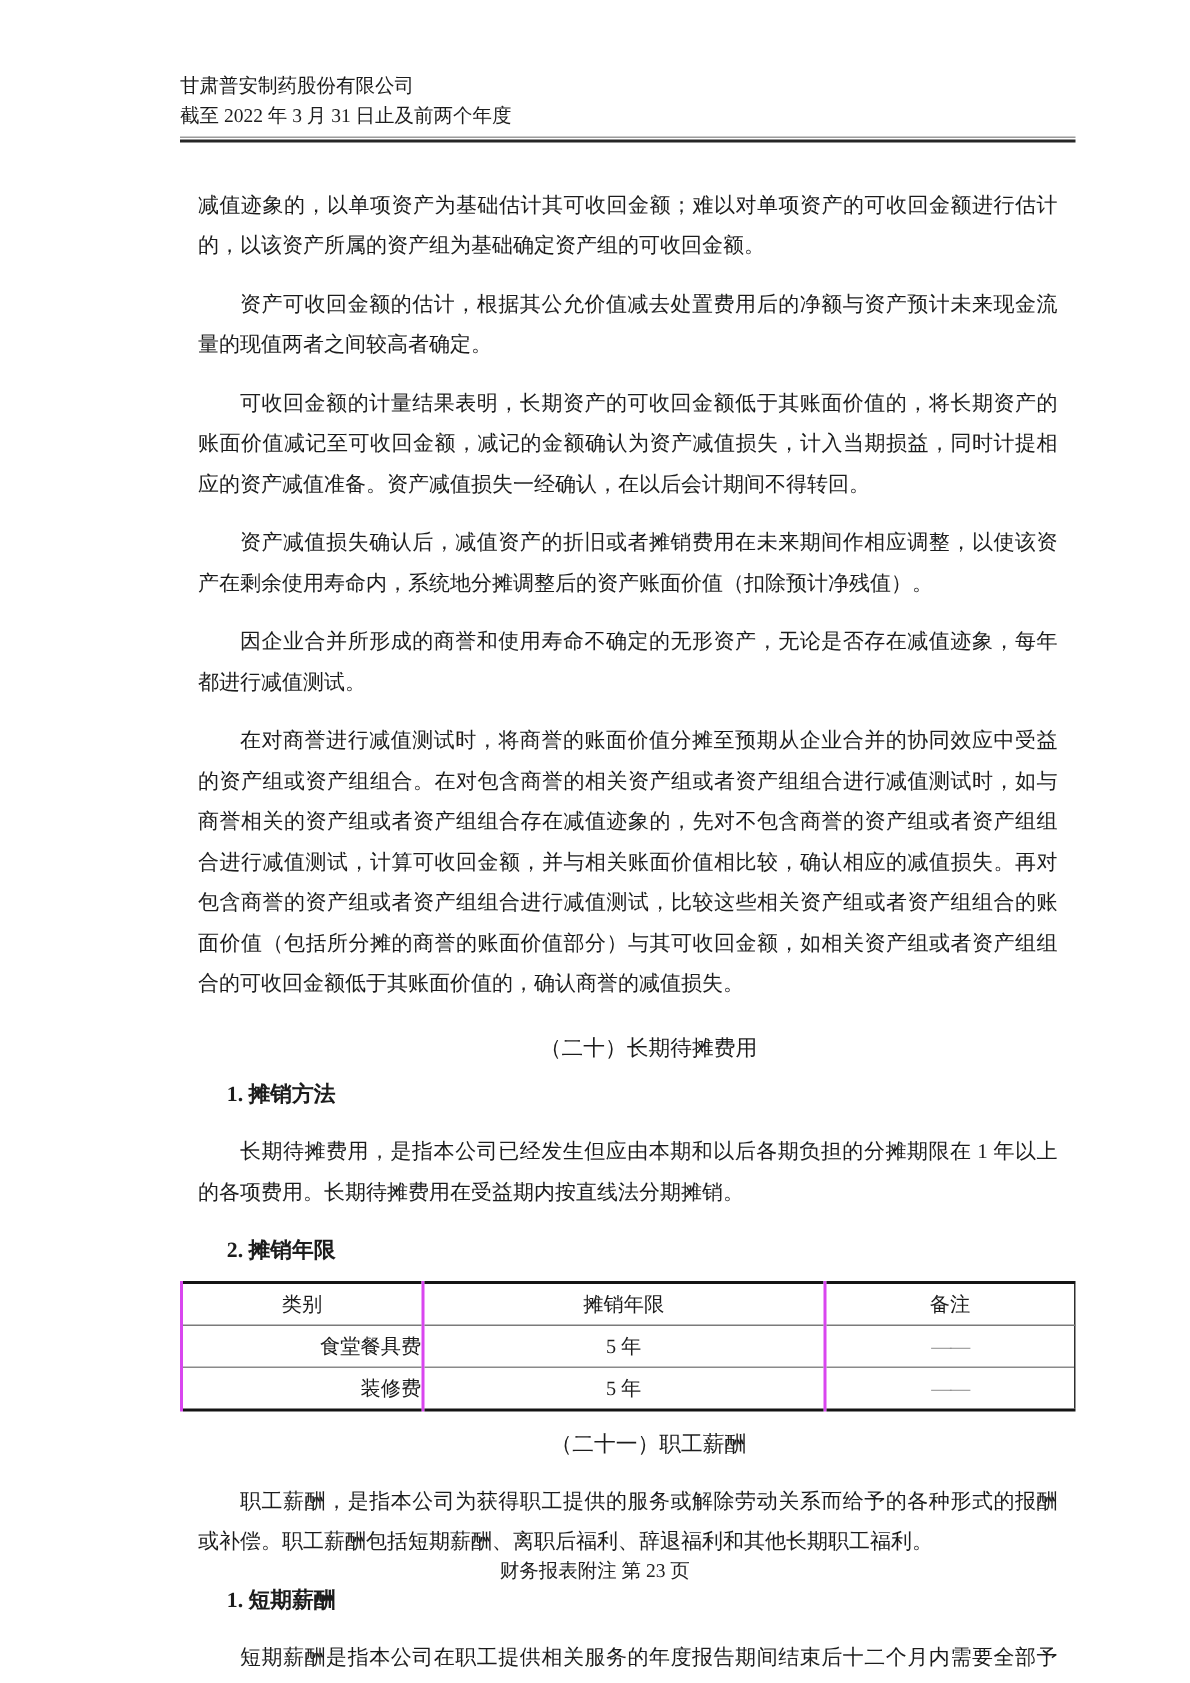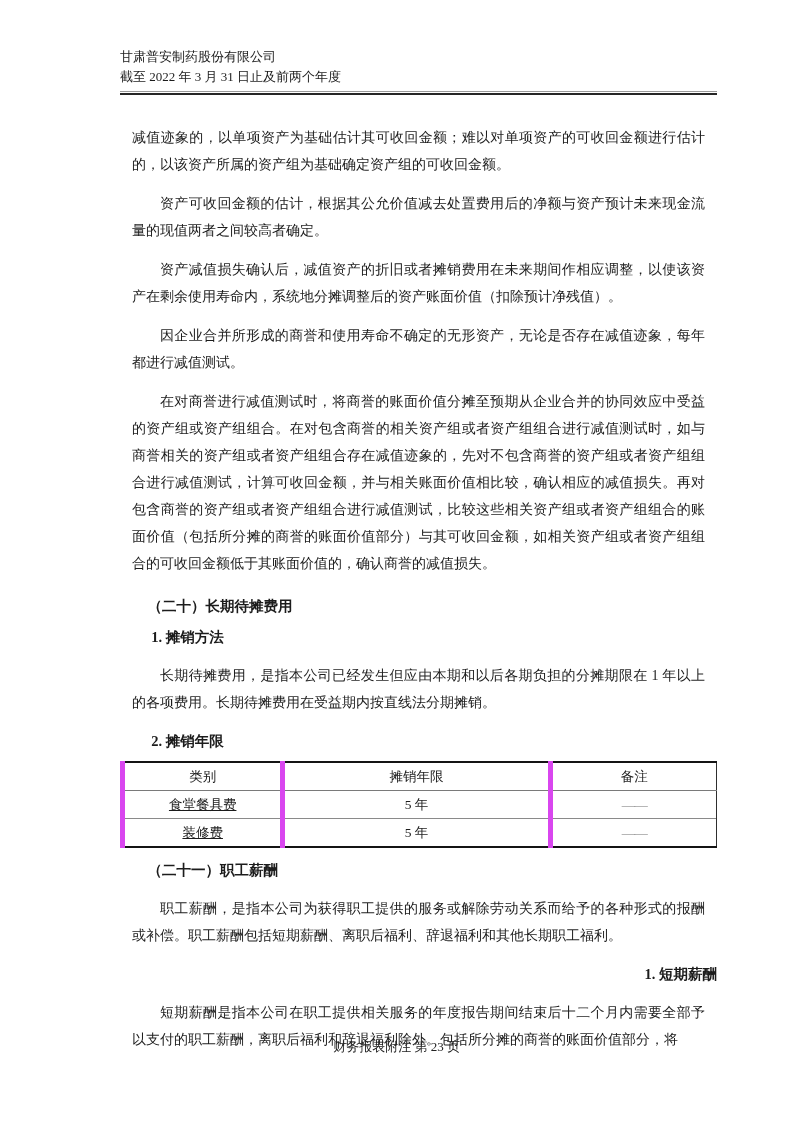--- a/index.html
+++ b/index.html
@@ -17,42 +17,42 @@
   .doc-header div{white-space:nowrap;}
   .header-rule{
     margin-top:5px;height:1px;
     border-top:1px solid #9a9a9a;
     border-bottom:2px solid #262626;
   }
   .content{margin-top:29px;font-size:14px;line-height:27px;text-align:justify;}
   .para{margin:12px;text-indent:2em;}
   .para.no-indent{text-indent:0;}
   .sec-heading{
-    font-weight:bold;font-size:14.5px;line-height:26px;
-    margin:16px 0 0 0;padding-left:1.9em;text-align:left;
+    font-weight:normal;font-size:14.5px;line-height:26px;
+    margin:16px 0 0 0;padding-left:1.9em;text-align:center;
   }
   .sub-heading{
     font-weight:bold;font-size:14.5px;line-height:26px;
     margin:5px 0 4px 0;padding-left:2.15em;text-align:left;
   }
   table.amort{
     width:100%;border-collapse:collapse;
     margin:7px 0 9px 0;
     font-size:13.5px;text-align:center;
   }
   table.amort{border-top:2px solid #141414;border-bottom:2px solid #141414;}
   table.amort th{
     font-weight:normal;height:27px;padding:0;
     border-bottom:1px solid #7a7a7a;
   }
   table.amort td{height:25px;padding:0;border-top:1px solid #8a8a8a;}
   table.amort th,table.amort td{
-    border-left:5px solid #d946ef;border-right:1px solid #2e2e2e;
+    border-left:2px solid #d946ef;border-right:1px solid #2e2e2e;
   }
-  td.cat{text-align:center;padding-left:8px;text-decoration:underline;}
+  td.cat{text-align:right;padding-left:8px;}
   td.note{color:#8f8f8f;letter-spacing:-1px;}
   .doc-footer{
     position:absolute;left:0;right:0;top:1038px;
     text-align:center;font-size:13px;color:#222;
   }
 </style>
 </head>
 <body>
 
 <div class="page">
@@ -63,20 +63,21 @@
       <div>截至 2022 年 3 月 31 日止及前两个年度</div>
       <div class="header-rule"></div>
     </div>
 
     <div class="content">
 
       <p class="para no-indent">减值迹象的，以单项资产为基础估计其可收回金额；难以对单项资产的可收回金额进行估计的，以该资产所属的资产组为基础确定资产组的可收回金额。</p>
 
       <p class="para">资产可收回金额的估计，根据其公允价值减去处置费用后的净额与资产预计未来现金流量的现值两者之间较高者确定。</p>
 
+      <p class="para">可收回金额的计量结果表明，长期资产的可收回金额低于其账面价值的，将长期资产的账面价值减记至可收回金额，减记的金额确认为资产减值损失，计入当期损益，同时计提相应的资产减值准备。资产减值损失一经确认，在以后会计期间不得转回。</p>
 
       <p class="para">资产减值损失确认后，减值资产的折旧或者摊销费用在未来期间作相应调整，以使该资产在剩余使用寿命内，系统地分摊调整后的资产账面价值（扣除预计净残值）。</p>
 
       <p class="para">因企业合并所形成的商誉和使用寿命不确定的无形资产，无论是否存在减值迹象，每年都进行减值测试。</p>
 
       <p class="para">在对商誉进行减值测试时，将商誉的账面价值分摊至预期从企业合并的协同效应中受益的资产组或资产组组合。在对包含商誉的相关资产组或者资产组组合进行减值测试时，如与商誉相关的资产组或者资产组组合存在减值迹象的，先对不包含商誉的资产组或者资产组组合进行减值测试，计算可收回金额，并与相关账面价值相比较，确认相应的减值损失。再对包含商誉的资产组或者资产组组合进行减值测试，比较这些相关资产组或者资产组组合的账面价值（包括所分摊的商誉的账面价值部分）与其可收回金额，如相关资产组或者资产组组合的可收回金额低于其账面价值的，确认商誉的减值损失。</p>
 
       <div class="sec-heading">（二十）长期待摊费用</div>
 
       <div class="sub-heading">1. 摊销方法</div>
@@ -109,21 +110,21 @@
             <td>5 年</td>
             <td class="note">——</td>
           </tr>
         </tbody>
       </table>
 
       <div class="sec-heading" style="margin-top:8px;">（二十一）职工薪酬</div>
 
       <p class="para">职工薪酬，是指本公司为获得职工提供的服务或解除劳动关系而给予的各种形式的报酬或补偿。职工薪酬包括短期薪酬、离职后福利、辞退福利和其他长期职工福利。</p>
 
-      <div class="sub-heading" style="margin-top:12px;text-align:right;">1. 短期薪酬</div>
+      <div class="sub-heading" style="margin-top:12px;">1. 短期薪酬</div>
 
       <p class="para">短期薪酬是指本公司在职工提供相关服务的年度报告期间结束后十二个月内需要全部予以支付的职工薪酬，离职后福利和辞退福利除外。包括所分摊的商誉的账面价值部分，将</p>
 
     </div>
   </div>
 
   <div class="doc-footer">财务报表附注 第 23 页</div>
 </div>
 
 </body></html>

